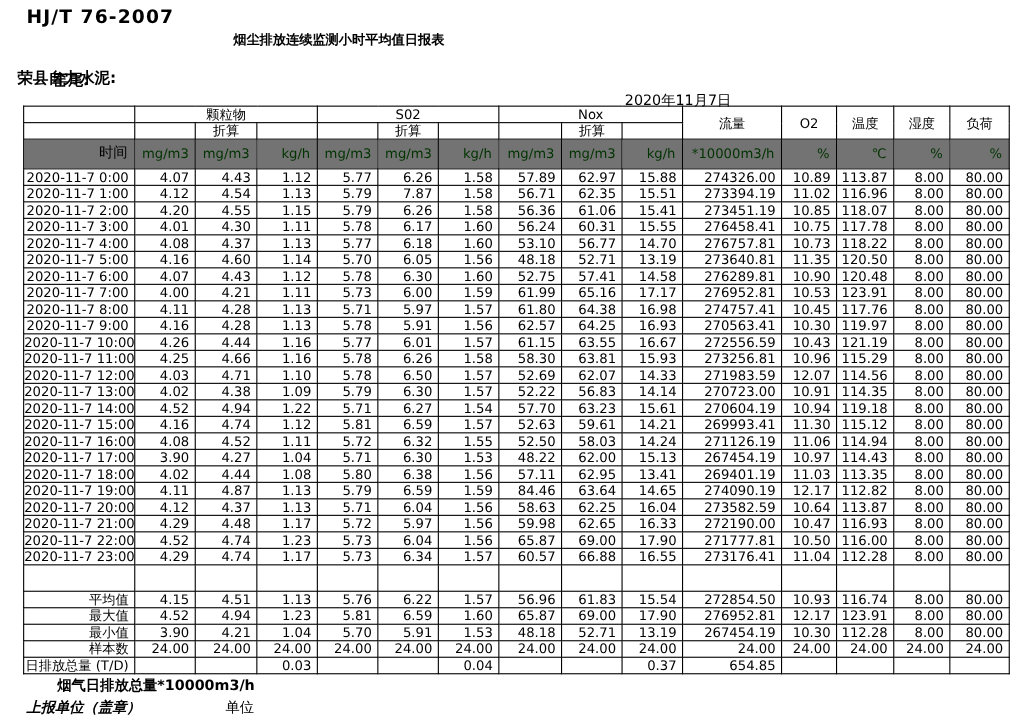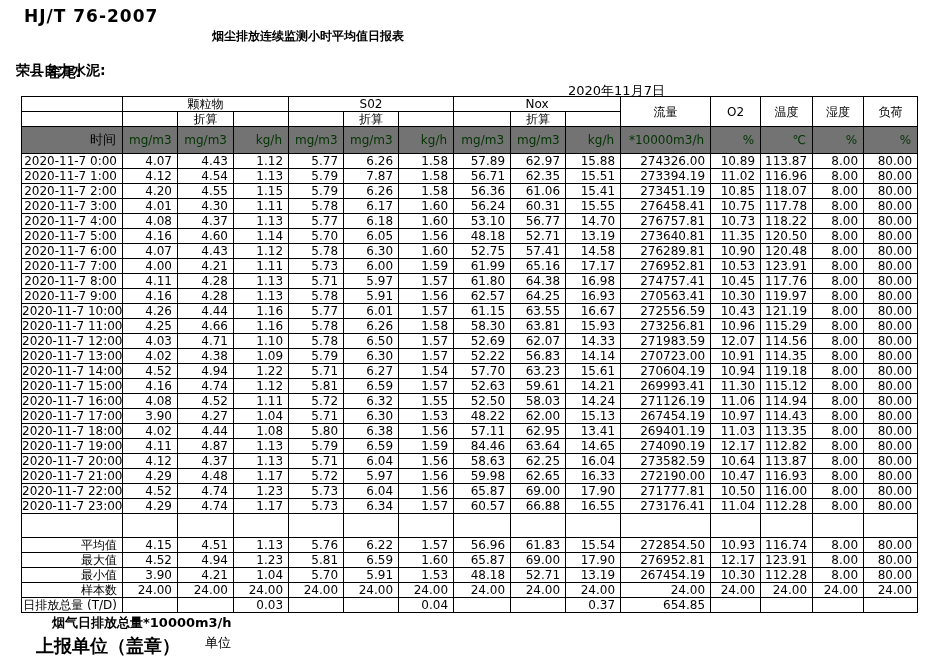--- a/index.html
+++ b/index.html
@@ -37,21 +37,21 @@
   }
   tr.h3 td.time-hd { font-size:13px; color:#000; }
   tbody tr.data-row td { height:14px; }
   tr.spacer td { height:24px; }
   tr.summary td { height:15px; }
   td.time-cell { padding-right:4px; }
   td.dbl { border-left:3px double #000; }
   td.total-label { text-align:left; padding-left:2px; }
 
   .foot-note   { position:absolute; left:24px; top:614px; font-size:13px; font-weight:bold;margin-left:28px; }
-  .foot-report { position:absolute; left:36px; top:634px; font-size:18px; font-weight:bold; }
+  .foot-report { position:absolute; left:24px; top:634px; font-size:13px; font-weight:bold;font-style:italic; }
   .foot-unit   { position:absolute; left:205px; top:634px; font-size:13px; font-weight:normal; }
 </style>
 </head>
 <body>
 
 <div class="std-code">HJ/T  76-2007</div>
 <div class="doc-title">烟尘排放连续监测小时平均值日报表</div>
 <div class="company">荣县自力水泥:</div>
 <div class="location">窑尾:</div>
 <div class="report-date">2020年11月7日</div>

